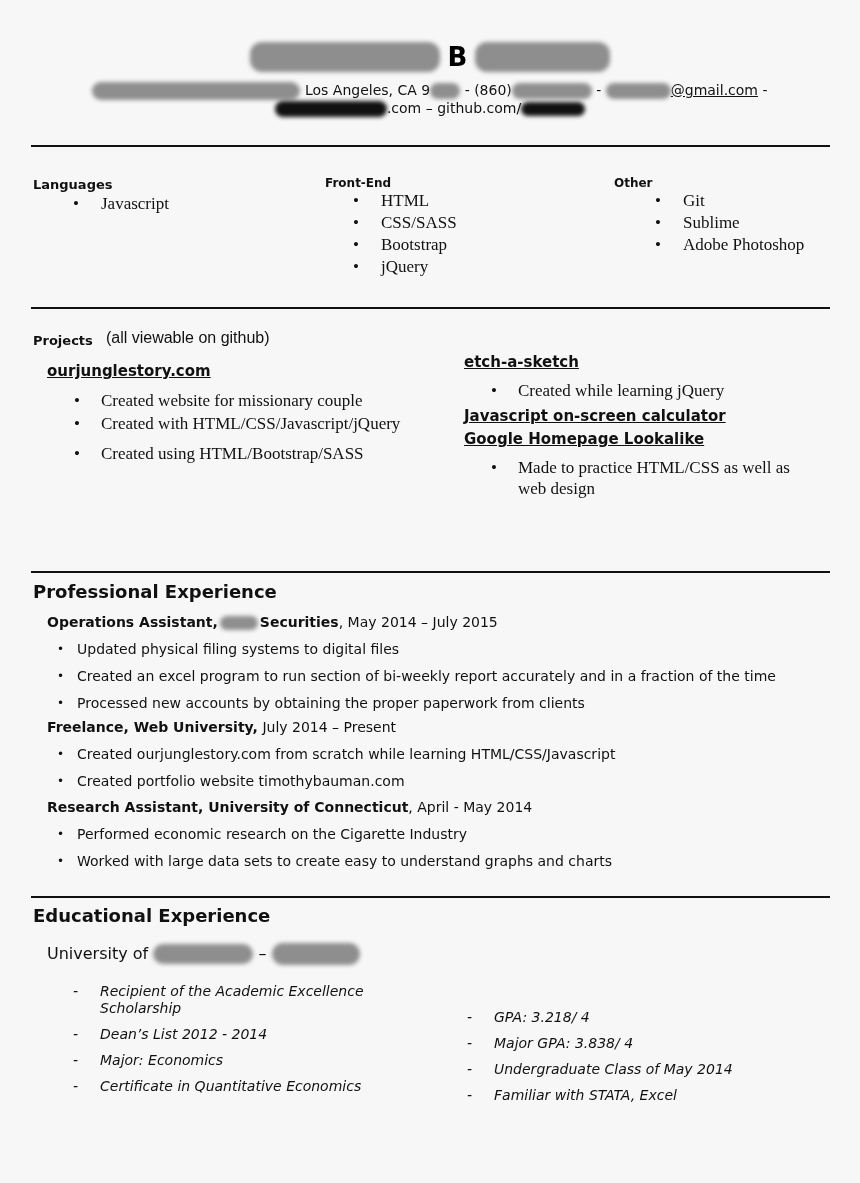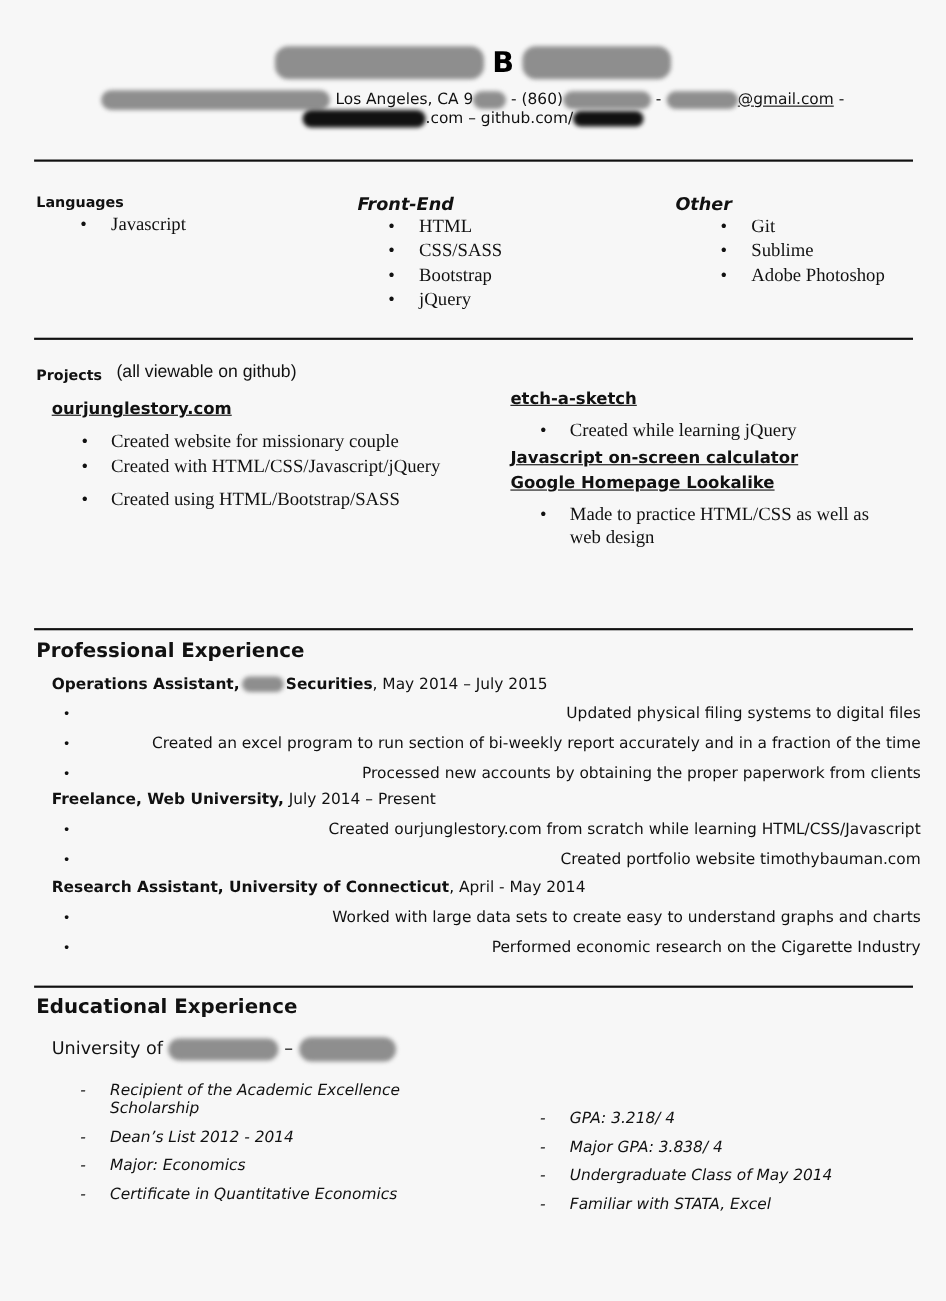--- a/index.html
+++ b/index.html
@@ -6,32 +6,32 @@
   body { width:860px; height:1183px; background:#f7f7f7; color:#111; position:relative; overflow:hidden; font-family:"DejaVu Sans", sans-serif; }
   .abs { position:absolute; }
   .blur { display:inline-block; background:#8e8e8e; border-radius:12px; filter:blur(2px); vertical-align:middle; }
   .blur.black { background:#111; }
   .name-row { left:0; width:860px; top:42px; text-align:center; height:34px; }
   .name-b { font-weight:bold; font-size:26px; color:#000; vertical-align:middle; margin:0 2px; }
   .contact { left:0; width:860px; text-align:center; font-size:14px; color:#111; }
   .contact u { text-decoration:underline; }
   .rule { left:31px; width:799px; height:2px; background:#111; }
   .h-sans { font-family:"DejaVu Sans", sans-serif; font-weight:bold; font-size:13px; }
-  .h-sm { font-family:"DejaVu Sans", sans-serif; font-weight:bold; font-size:16px;font-style:italic; }
+  .h-sm { font-family:"DejaVu Sans", sans-serif; font-weight:bold; font-size:12px; }
   .serif-list { list-style:none; margin:0; padding:0; font-family:"Liberation Serif", serif; font-size:17px; }
   .serif-list li { position:relative; padding-left:28px; line-height:22px; }
   .serif-list li::before { content:"•"; position:absolute; left:0; top:0; }
   .proj-title { font-weight:bold; font-size:15px; text-decoration:underline; font-family:"DejaVu Sans", sans-serif; }
   .proj-list { list-style:none; margin:0; padding:0; font-family:"Liberation Serif", serif; font-size:17px; }
   .proj-list li { position:relative; padding-left:27px; line-height:21px; margin-bottom:2px; }
   .proj-list li::before { content:"•"; position:absolute; left:0; top:0; }
   .exp-title { font-size:14px; font-family:"DejaVu Sans", sans-serif; }
   .exp-title b { font-weight:bold; }
   .exp-list { list-style:none; margin:0; padding:0; font-size:14px; font-family:"DejaVu Sans", sans-serif; }
-  .exp-list li { position:relative; padding-left:20px; height:27px; line-height:20px;text-align:right; }
+  .exp-list li { position:relative; padding-left:20px; height:27px; line-height:20px; }
   .exp-list li::before { content:"•"; position:absolute; left:0; top:0; font-size:12px; }
   .edu-list { list-style:none; margin:0; padding:0; font-size:14px; font-family:"DejaVu Sans", sans-serif;font-style:italic; }
   .edu-list li { position:relative; padding-left:27px; line-height:17px; margin-bottom:9px; }
   .edu-list li::before { content:"-"; position:absolute; left:0; top:0; }
 </style>
 </head>
 <body>
 
 <div class="abs name-row">
   <span class="blur" style="width:190px;height:30px;"></span>
@@ -130,22 +130,22 @@
   </div>
   <ul class="exp-list" style="margin-left:10px;margin-top:9px;">
     <li>Created ourjunglestory.com from scratch while learning HTML/CSS/Javascript</li>
     <li>Created portfolio website timothybauman.com</li>
   </ul>
 
   <div class="exp-title" style="margin-top:1px;">
     <b>Research Assistant, University of Connecticut</b><span>, April - May 2014</span>
   </div>
   <ul class="exp-list" style="margin-left:10px;margin-top:9px;">
+    <li>Performed economic research on the Cigarette Industry</li>
     <li>Worked with large data sets to create easy to understand graphs and charts</li>
-    <li>Performed economic research on the Cigarette Industry</li>
   </ul>
 </div>
 
 <div class="abs rule" style="top:896px;"></div>
 
 <div class="abs h-sans" style="left:33px;top:905px;font-size:18px;">Educational Experience</div>
 
 <div class="abs" style="left:47px;top:943px;font-size:16px;font-family:'DejaVu Sans',sans-serif;">
   <span>University of</span>
   <span class="blur" style="width:100px;height:20px;"></span>
@@ -153,18 +153,18 @@
   <span class="blur" style="width:88px;height:22px;"></span>
 </div>
 
 <ul class="abs edu-list" style="left:73px;top:983px;width:320px;">
   <li>Recipient of the Academic Excellence Scholarship</li>
   <li>Dean’s List 2012 - 2014</li>
   <li>Major: Economics</li>
   <li>Certificate in Quantitative Economics</li>
 </ul>
 
-<ul class="abs edu-list" style="left:491px;top:1009px;width:330px;">
+<ul class="abs edu-list" style="left:467px;top:1009px;width:330px;">
   <li>GPA: 3.218/ 4</li>
   <li>Major GPA: 3.838/ 4</li>
   <li>Undergraduate Class of May 2014</li>
   <li>Familiar with STATA, Excel</li>
 </ul>
 
 </body></html>

